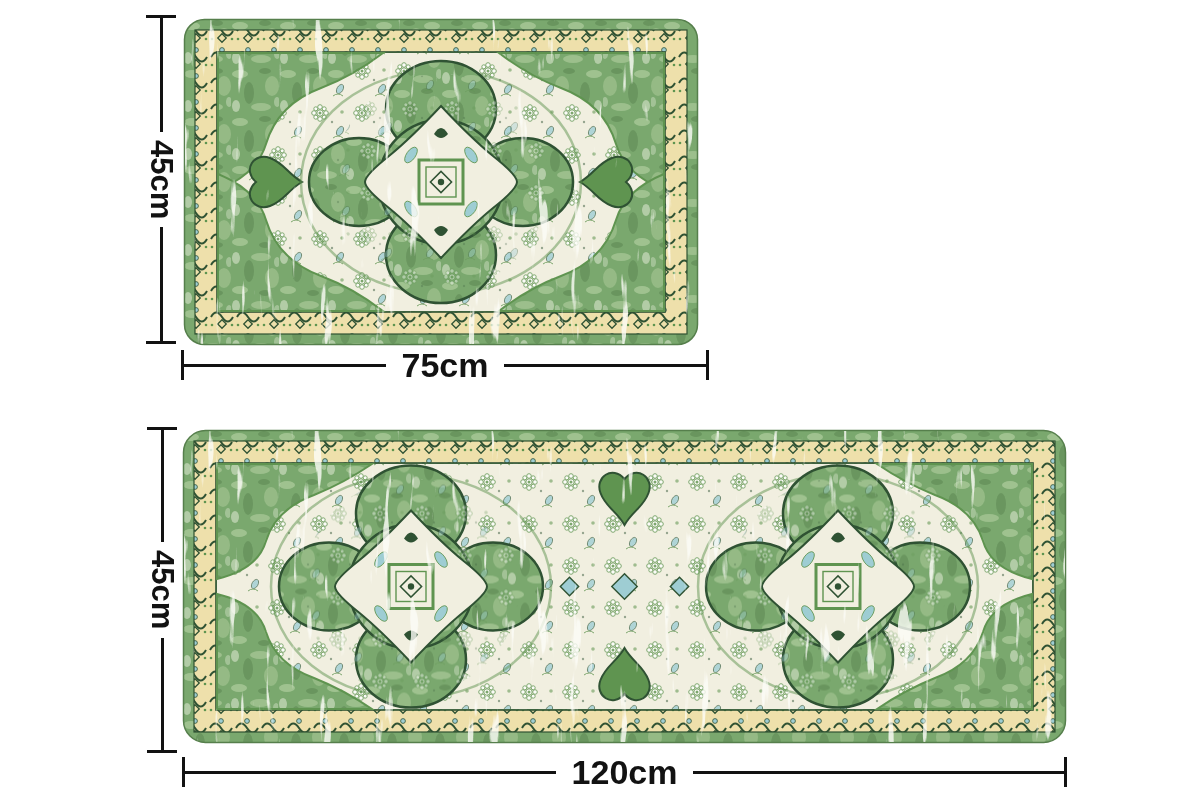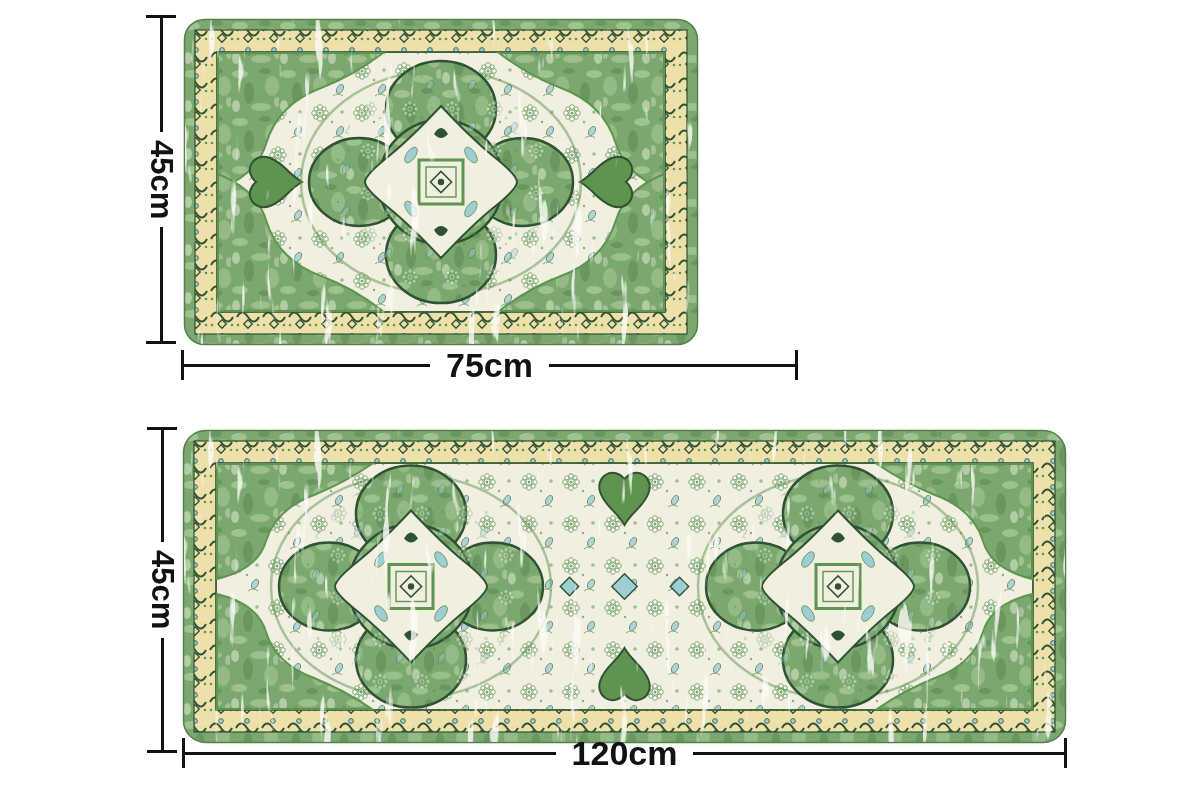--- a/index.html
+++ b/index.html
@@ -145,21 +145,21 @@
   </figure>
 
   <div class="dim dim-v" style="left:146px;top:15px;height:329px;">
     <span class="cap"></span>
     <span class="seg"></span>
     <span class="dim-label dim-label-v">45cm</span>
     <span class="seg"></span>
     <span class="cap"></span>
   </div>
 
-  <div class="dim dim-h" style="left:181px;top:350px;width:617px;">
+  <div class="dim dim-h" style="left:181px;top:350px;width:528px;">
     <span class="cap"></span>
     <span class="seg"></span>
     <span class="dim-label dim-label-h">75cm</span>
     <span class="seg"></span>
     <span class="cap"></span>
   </div>
 
   <figure class="mat" style="left:182px;top:429px;">
     <svg width="885" height="315" viewBox="0 0 885 315">
       <rect x="1.5" y="1.5" width="882" height="312" rx="22" fill="url(#mottle)" class="s-edge" stroke-width="1.5"></rect>
@@ -195,21 +195,21 @@
   </figure>
 
   <div class="dim dim-v" style="left:147px;top:427px;height:326px;">
     <span class="cap"></span>
     <span class="seg"></span>
     <span class="dim-label dim-label-v">45cm</span>
     <span class="seg"></span>
     <span class="cap"></span>
   </div>
 
-  <div class="dim dim-h" style="left:182px;top:738px;width:885px;">
+  <div class="dim dim-h" style="left:182px;top:757px;width:885px;">
     <span class="cap"></span>
     <span class="seg"></span>
     <span class="dim-label dim-label-h">120cm</span>
     <span class="seg"></span>
     <span class="cap"></span>
   </div>
 
 </div>
 
 </body></html>

